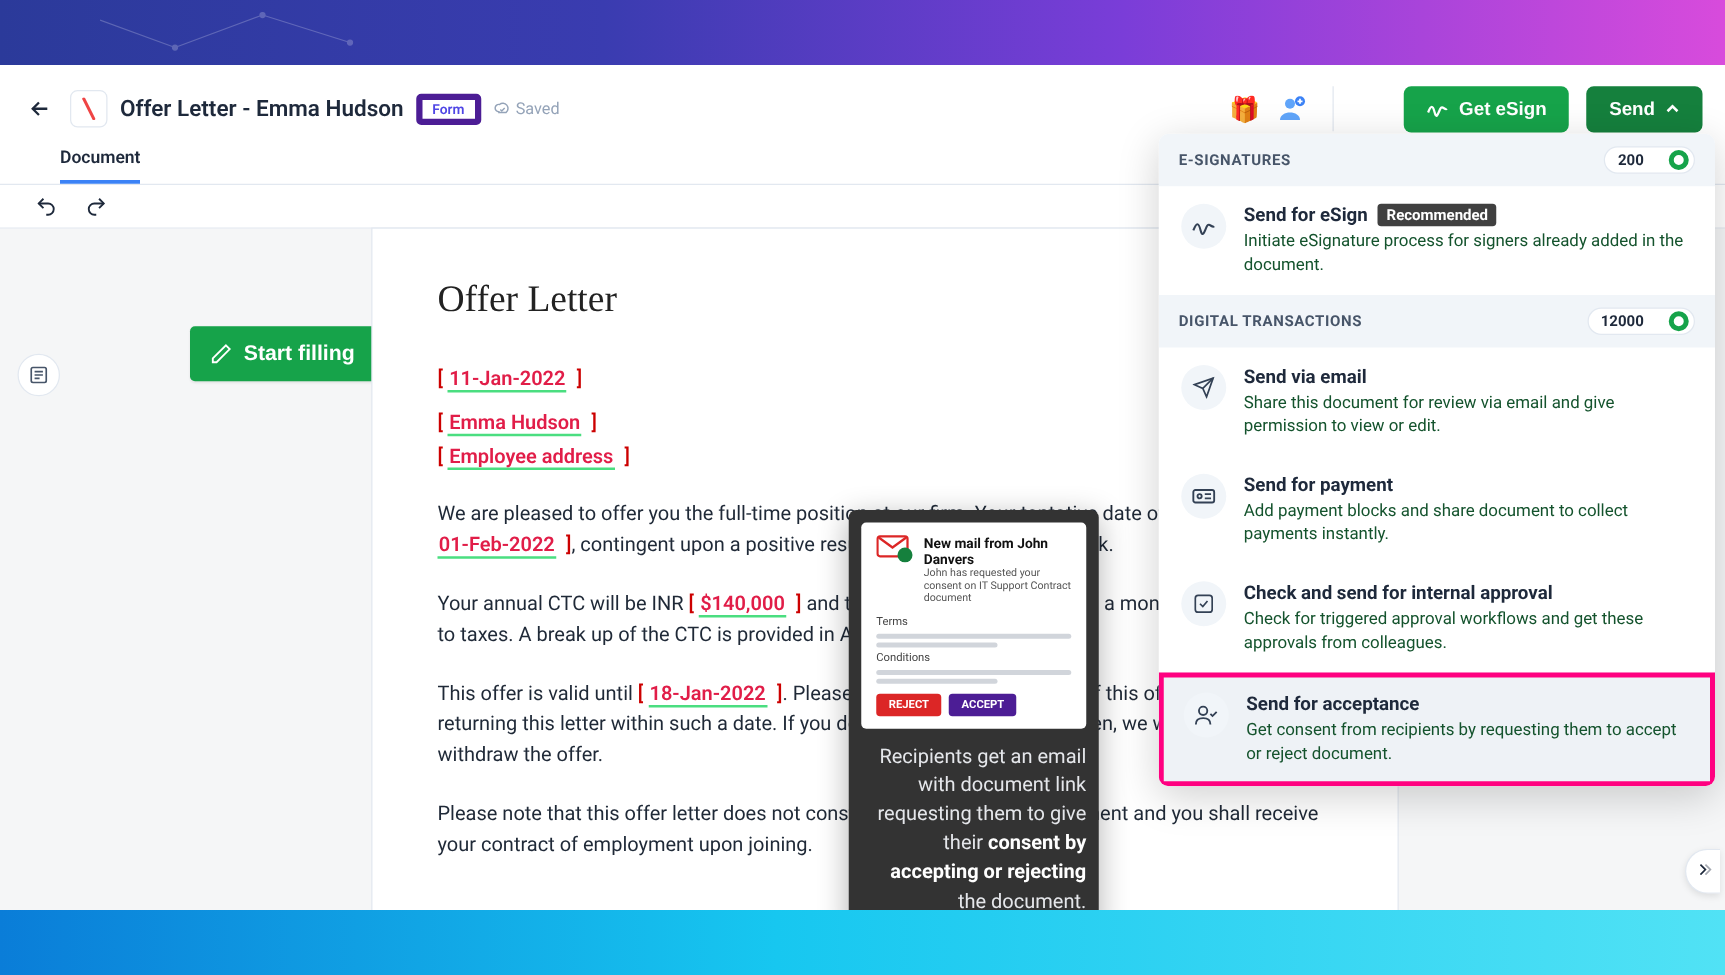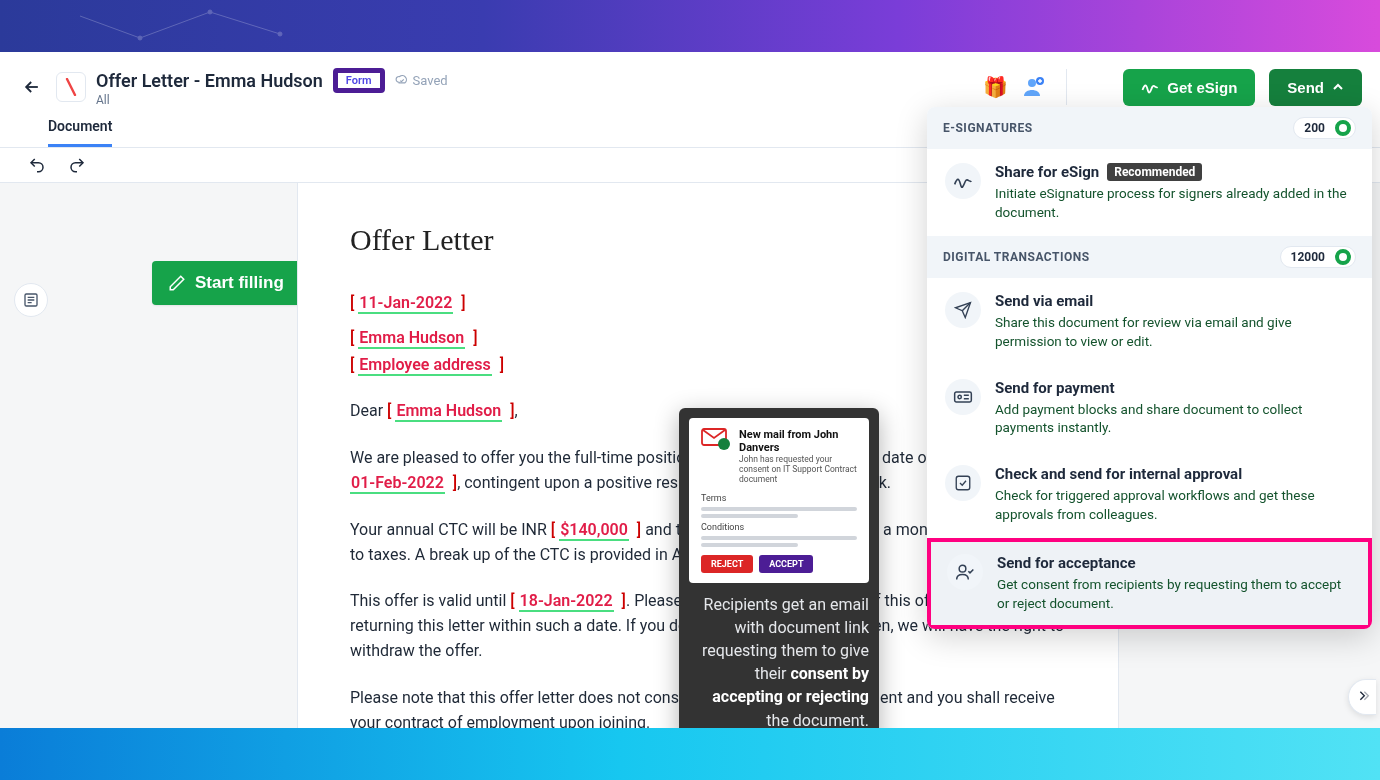--- a/index.html
+++ b/index.html
@@ -3,21 +3,21 @@
 <meta charset="utf-8">
 <style>
   * { box-sizing: border-box; margin: 0; padding: 0; }
   body { font-family: -apple-system, BlinkMacSystemFont, "Segoe UI", Roboto, Helvetica, Arial, sans-serif; background: #fff; overflow: hidden; }
   .viewport { width: 1380px; height: 780px; position: relative; }
   .gradient-header { height: 52px; background: linear-gradient(90deg, #2b3a9a 0%, #3a3cb0 35%, #7a3dd8 65%, #d84bdc 100%); position: relative; }
   .net-lines { position:absolute; left:80px; top:6px; width:220px; height:40px; opacity:.22; }
   .toolbar { display: flex; align-items: center; padding: 10px 18px 0 18px; height: 60px; background:#fff; }
   .back { width:28px; height:28px; display:flex; align-items:center; justify-content:center; color:#1e293b; cursor:pointer; margin-right:10px; }
   .logo-box { width:30px; height:30px; border:1px solid #e2e8f0; border-radius:6px; display:flex; align-items:center; justify-content:center; margin-right:10px; background:#fff; }
-  .title-area { display:flex; flex-direction:column; }
+  .title-area { display:flex; }
   .title-row { display:flex; align-items:center; gap:10px; }
   .doc-title { font-size:18px; font-weight:600; color:#1e293b; }
   .form-badge { font-size:11px; font-weight:600; color:#4f46e5; border:5px solid #4c1d95; border-radius:4px; padding:1px 8px; }
   .saved { font-size:13px; color:#94a3b8; display:flex; align-items:center; gap:4px; }
   .subtitle { font-size:12px; color:#64748b; }
   .toolbar-right { margin-left:auto; display:flex; align-items:center; gap:14px; }
   .gift { font-size:20px; }
   .user-icon { width:24px; height:24px; position:relative; }
   .sep { width:1px; height:36px; background:#e2e8f0; margin:0 6px; }
   .btn { display:flex; align-items:center; gap:8px; font-weight:600; font-size:15px; padding:10px 18px; border-radius:6px; cursor:pointer; border:none; }
@@ -49,21 +49,21 @@
   .tooltip-card .btns { display:flex; gap:6px; margin-top:8px; }
   .tooltip-card .rb { flex:0 0 auto; font-size:9px; font-weight:700; padding:4px 10px; border-radius:3px; color:#fff; }
   .tooltip-card .reject { background:#dc2626; }
   .tooltip-card .accept { background:#4c1d95; }
   .tooltip-card .caption { font-size:16px; text-align:right; line-height:1.45; }
   .tooltip-card .caption b { color:#fff; }
 
   .dropdown { position:absolute; left:927px; top:107px; width:445px; background:#fff; border-radius:8px; box-shadow:0 8px 32px rgba(0,0,0,.18); overflow:hidden; }
   .dd-section { background:#f1f5f9; padding:10px 16px; display:flex; align-items:center; justify-content:space-between; }
   .dd-section .lbl { font-size:12px; font-weight:700; color:#475569; letter-spacing:.5px; }
-  .count-pill { display:flex; align-items:center; gap:10px; background:#fff; border-radius:14px; padding:2px 4px 2px 10px; font-size:12px; font-weight:700; color:#1e293b; border:1px solid #e2e8f0; }
+  .count-pill { display:flex; align-items:center; gap:20px; background:#fff; border-radius:14px; padding:2px 4px 2px 10px; font-size:12px; font-weight:700; color:#1e293b; border:1px solid #e2e8f0; }
   .ring { width:16px; height:16px; border:4px solid #16a34a; border-radius:50%; background:#fff; }
   .dd-item { display:flex; gap:14px; padding:14px 18px; align-items:flex-start; cursor:pointer; }
   .dd-item .icn { width:36px; height:36px; border-radius:50%; background:#f1f5f9; display:flex; align-items:center; justify-content:center; color:#475569; flex-shrink:0; }
   .dd-item .txt { flex:1; }
   .dd-item .ttl { font-size:15px; font-weight:700; color:#1e293b; display:flex; align-items:center; gap:8px; }
   .dd-item .desc { font-size:13.5px; color:#14532d; margin-top:3px; line-height:1.4; }
   .rec-badge { font-size:12px; font-weight:700; background:#404040; color:#fff; padding:2px 7px; border-radius:3px; }
   .highlight { border:4px solid #ff0080; padding:12px 16px; background:#eef2f6; }
 
   .bottom-bar { position:absolute; left:0; right:0; bottom:0; height:52px; background:linear-gradient(90deg, #0a7dd8 0%, #17c7f0 45%, #51e2f5 100%); }
@@ -103,21 +103,20 @@
       <span class="doc-title">Offer Letter - Emma Hudson</span>
       <span class="form-badge">Form</span>
       <span class="saved">
         <svg width="14" height="14" viewBox="0 0 24 24" fill="none" stroke="#94a3b8" stroke-width="2">
               <path d="M7 16a5 5 0 1 1 .9-9.9A6 6 0 1 1 17 17H7z"></path>
               <path d="M9 13l2 2 4-4"></path>
             </svg>
         <span>Saved</span>
       </span>
     </div>
-    <span class="subtitle">All</span>
   </div>
   <div class="toolbar-right">
     <span class="gift">🎁</span>
     <span class="user-icon">
       <svg width="24" height="24" viewBox="0 0 24 24" fill="none">
             <circle cx="10" cy="8" r="4" fill="#60a5fa"></circle>
             <path d="M2 21c0-4 4-6 8-6s8 2 8 6" fill="#60a5fa"></path>
             <circle cx="18" cy="6" r="4" fill="#3b82f6"></circle>
             <path d="M18 4v4M16 6h4" stroke="#fff" stroke-width="1.4"></path>
           </svg>
@@ -166,23 +165,20 @@
         </svg>
     <span>Start filling</span>
   </button>
 
   <div class="paper">
     <h1>Offer Letter</h1>
     <p class="tight"><span class="br">[ </span><span class="field">11-Jan-2022</span><span class="br"> &nbsp;]</span></p>
     <p style="height:8px;margin:0"></p>
     <p class="tight"><span class="br">[ </span><span class="field">Emma Hudson</span><span class="br"> &nbsp;]</span></p>
     <p><span class="br">[ </span><span class="field">Employee address</span><span class="br"> &nbsp;]</span></p>
-    <p>
-      <span>Dear </span><span class="br">[ </span><span class="field">Emma Hudson</span><span class="br"> &nbsp;]</span><span>,</span>
-    </p>
     <p>
       <span>We are pleased to offer you the full-time position at our firm. Your tentative date of joining will be </span><span class="br">[ </span><span class="field">01-Feb-2022</span><span class="br"> &nbsp;]</span><span>, contingent upon a positive result on your background check.</span>
     </p>
     <p>
       <span>Your annual CTC will be INR </span><span class="br">[ </span><span class="field">$140,000</span><span class="br"> &nbsp;]</span><span> and the payment will be made on a monthly basis, subject to taxes. A break up of the CTC is provided in Appendix A.</span>
     </p>
     <p>
       <span>This offer is valid until </span><span class="br">[ </span><span class="field">18-Jan-2022</span><span class="br"> &nbsp;]</span><span>. Please confirm your acceptance of this offer by signing and returning this letter within such a date. If you do not accept this offer by then, we will have the right to withdraw the offer.</span>
     </p>
     <p>Please note that this offer letter does not constitute a contract of employment and you shall receive your contract of employment upon joining.</p>
@@ -237,21 +233,21 @@
         </span>
   </div>
   <div class="dd-item">
     <div class="icn">
           <svg width="20" height="14" viewBox="0 0 24 16" fill="none" stroke="#334155" stroke-width="2">
             <path d="M2 12c3-8 5-8 7 0s4 0 6-4 5 2 7 0"></path>
           </svg>
         </div>
     <div class="txt">
       <div class="ttl">
-            <span>Share for eSign</span>
+            <span>Send for eSign</span>
             <span class="rec-badge">Recommended</span>
           </div>
       <div class="desc">Initiate eSignature process for signers already added in the document.</div>
     </div>
   </div>
   <div class="dd-section">
     <span class="lbl">DIGITAL TRANSACTIONS</span>
     <span class="count-pill">
           <span>12000</span>
           <span class="ring"></span>

